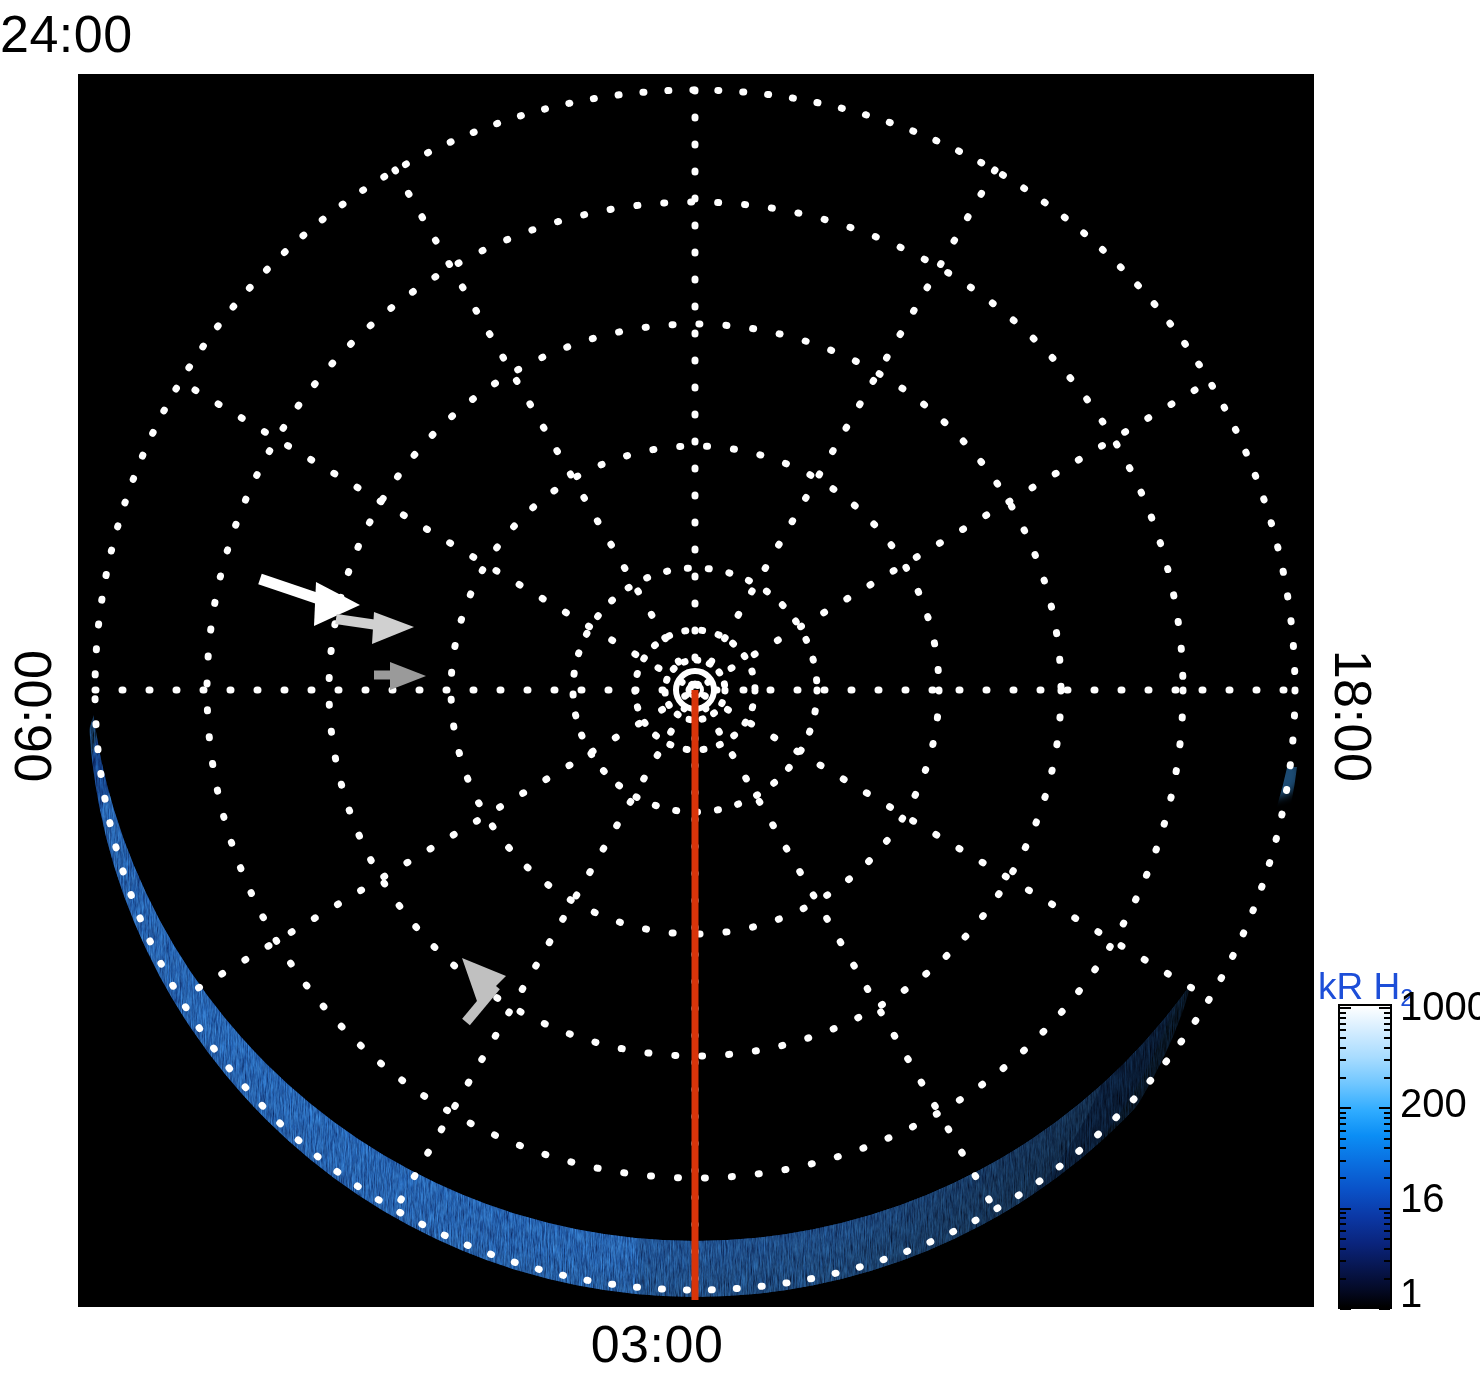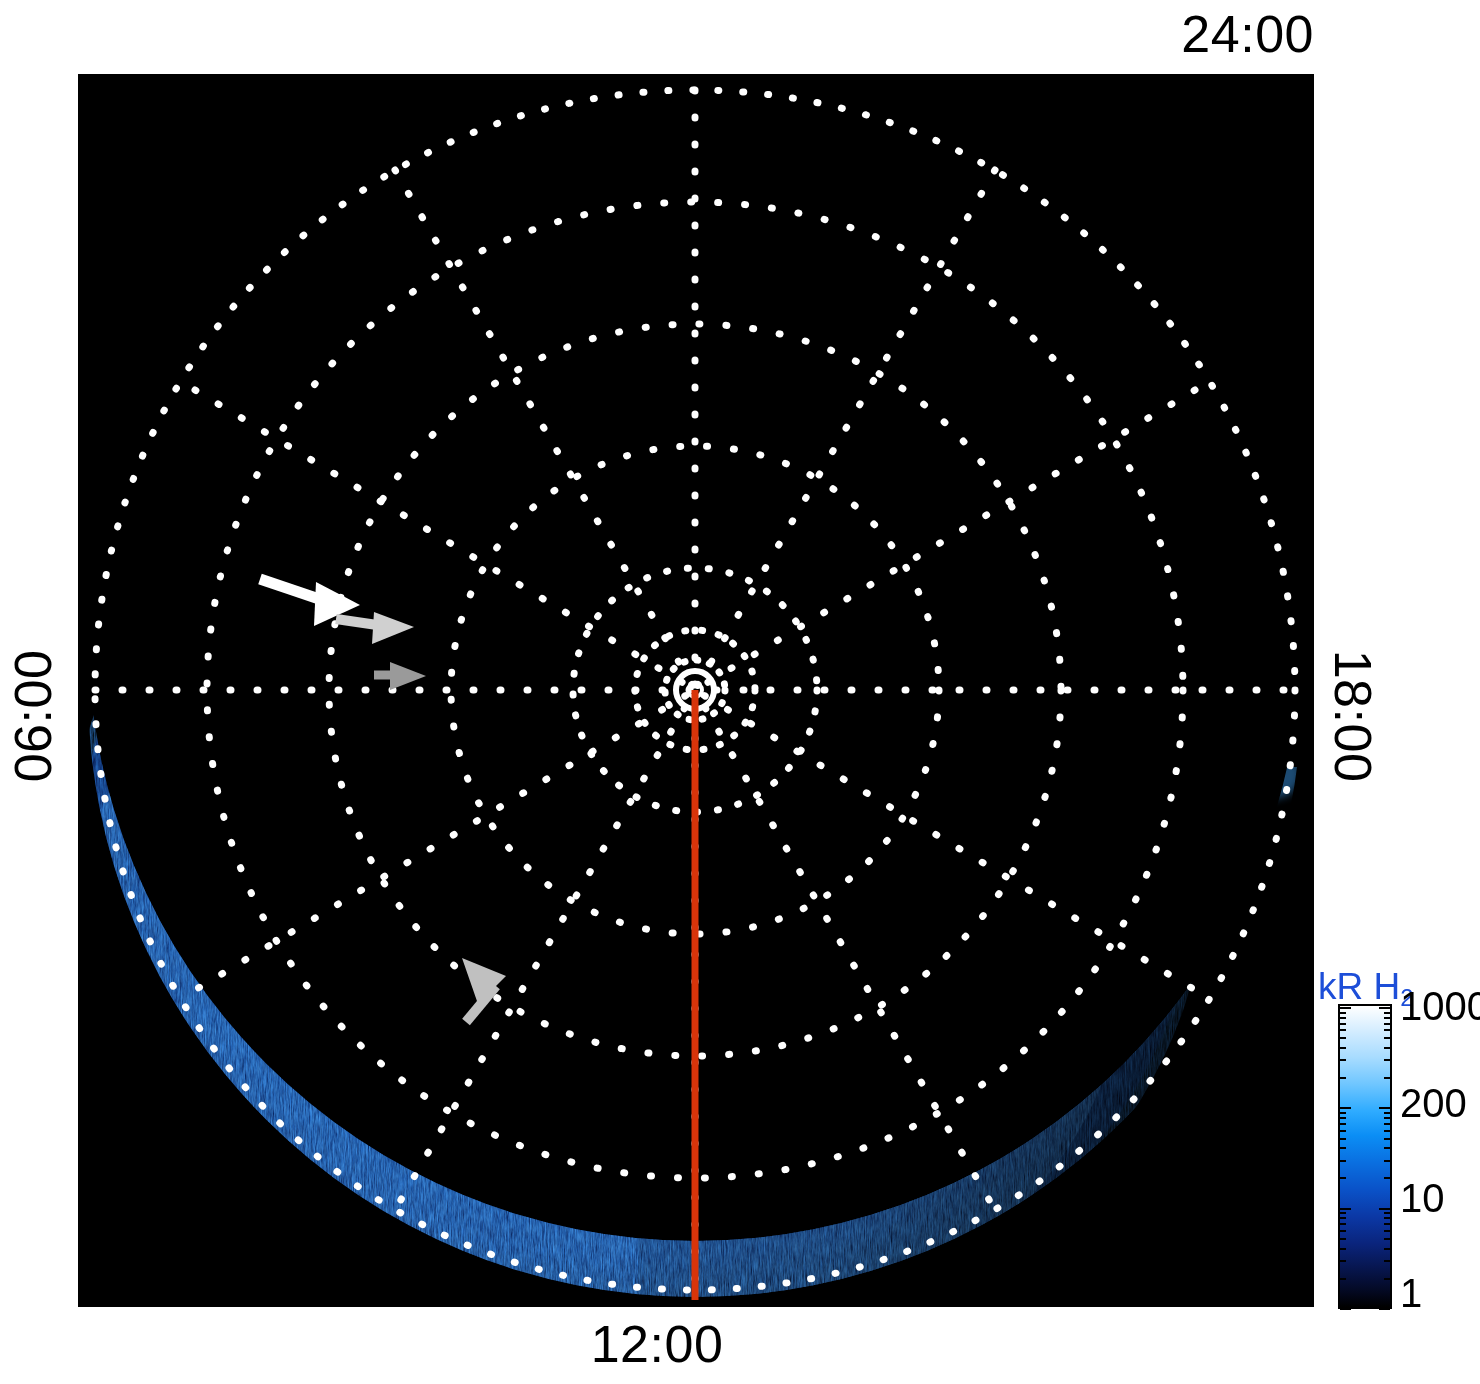--- a/index.html
+++ b/index.html
@@ -3,21 +3,21 @@
 <meta charset="utf-8">
 <style>
   html,body{margin:0;padding:0;background:#ffffff;}
   body{width:1480px;height:1384px;position:relative;
        font-family:"Liberation Sans","DejaVu Sans",sans-serif;
        -webkit-font-smoothing:antialiased;overflow:hidden;}
 
   
   .axlabel{position:absolute;color:#000;font-size:52px;line-height:1;
            letter-spacing:0.5px;white-space:nowrap;}
-  #lbl-top{left:0;right:166px;top:8px;text-align:right;}
+  #lbl-top{left:0;right:158px;top:8px;text-align:left;}
   #lbl-bottom{left:0;right:166px;bottom:14px;text-align:center;}
   #lbl-left{left:-62px;top:690px;width:190px;text-align:center;
             transform:rotate(-90deg);transform-origin:center center;}
   #lbl-right{left:1258px;top:690px;width:190px;text-align:center;
              transform:rotate(90deg);transform-origin:center center;}
 
   
   #plot-panel{position:absolute;left:78px;top:74px;width:1236px;height:1233px;
               background:#000;overflow:hidden;}
   #plot-svg{position:absolute;left:0;top:0;width:1236px;height:1233px;display:block;}
@@ -40,21 +40,21 @@
   .cb-ticks i.minor{width:6px;}
   .cb-ticks i.left{left:0;}
   .cb-ticks i.right{right:0;}
   .cb-label{position:absolute;left:82px;font-size:40px;color:#000;
             line-height:1;white-space:nowrap;}
 </style>
 </head>
 <body>
 
 <div class="axlabel" id="lbl-top">24:00</div>
-<div class="axlabel" id="lbl-bottom">12:00</div>
+<div class="axlabel" id="lbl-bottom">03:00</div>
 <div class="axlabel" id="lbl-left">06:00</div>
 <div class="axlabel" id="lbl-right">18:00</div>
 
 <div id="plot-panel">
   <svg id="plot-svg" viewBox="0 0 1236 1233">
     <defs>
 
       <clipPath id="discClip">
         <circle cx="617" cy="616" r="607"></circle>
       </clipPath>
@@ -270,15 +270,15 @@
         <i class="minor right" style="top: 11px;"></i>
         <i class="minor left" style="top: 6px;"></i>
         <i class="minor right" style="top: 6px;"></i>
         <i class="major left" style="top: 1px;"></i>
         <i class="major right" style="top: 1px;"></i>
       </div>
   </div>
 
   <div class="cb-label" style="top:36px">1000</div>
   <div class="cb-label" style="top:133px">200</div>
-  <div class="cb-label" style="top:228px">10</div>
+  <div class="cb-label" style="top:228px">16</div>
   <div class="cb-label" style="top:323px">1</div>
 </div>
 
 </body></html>

